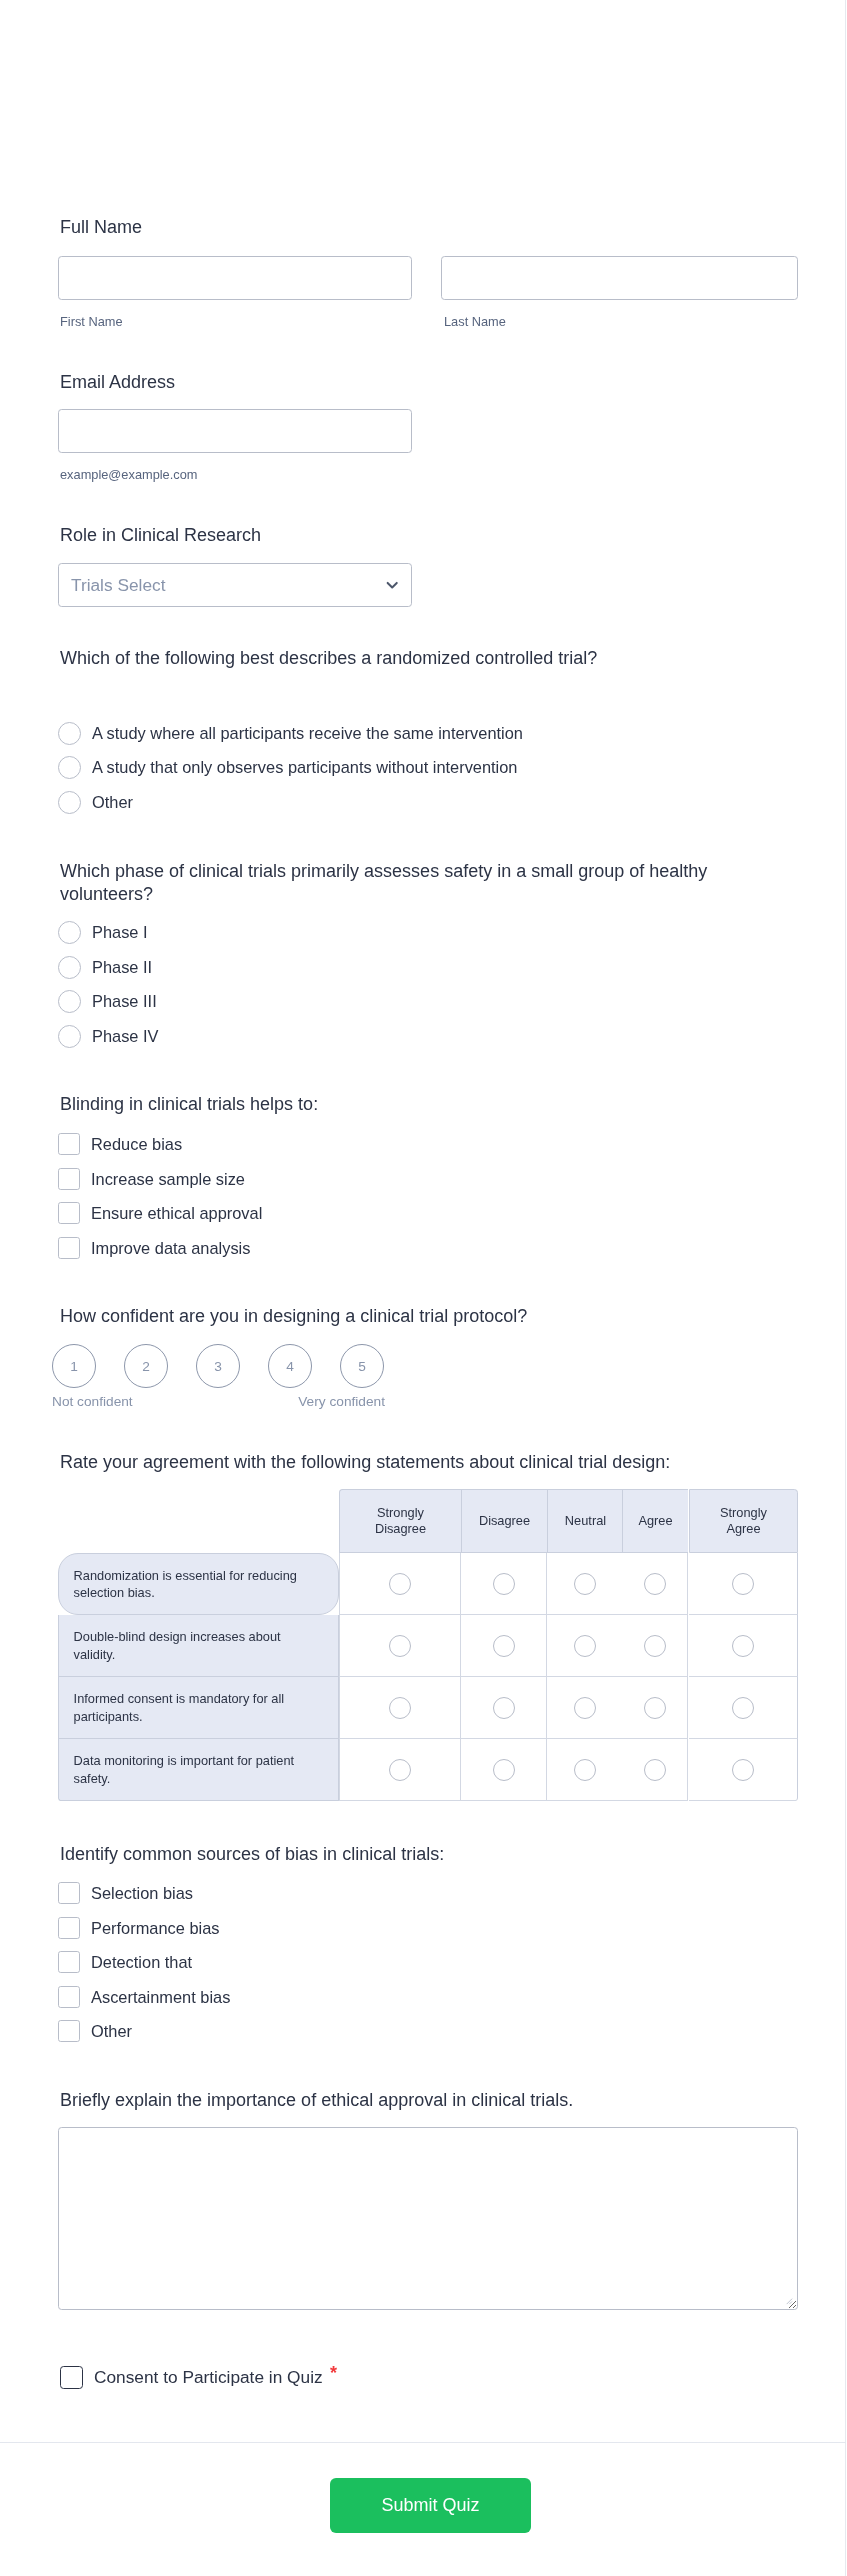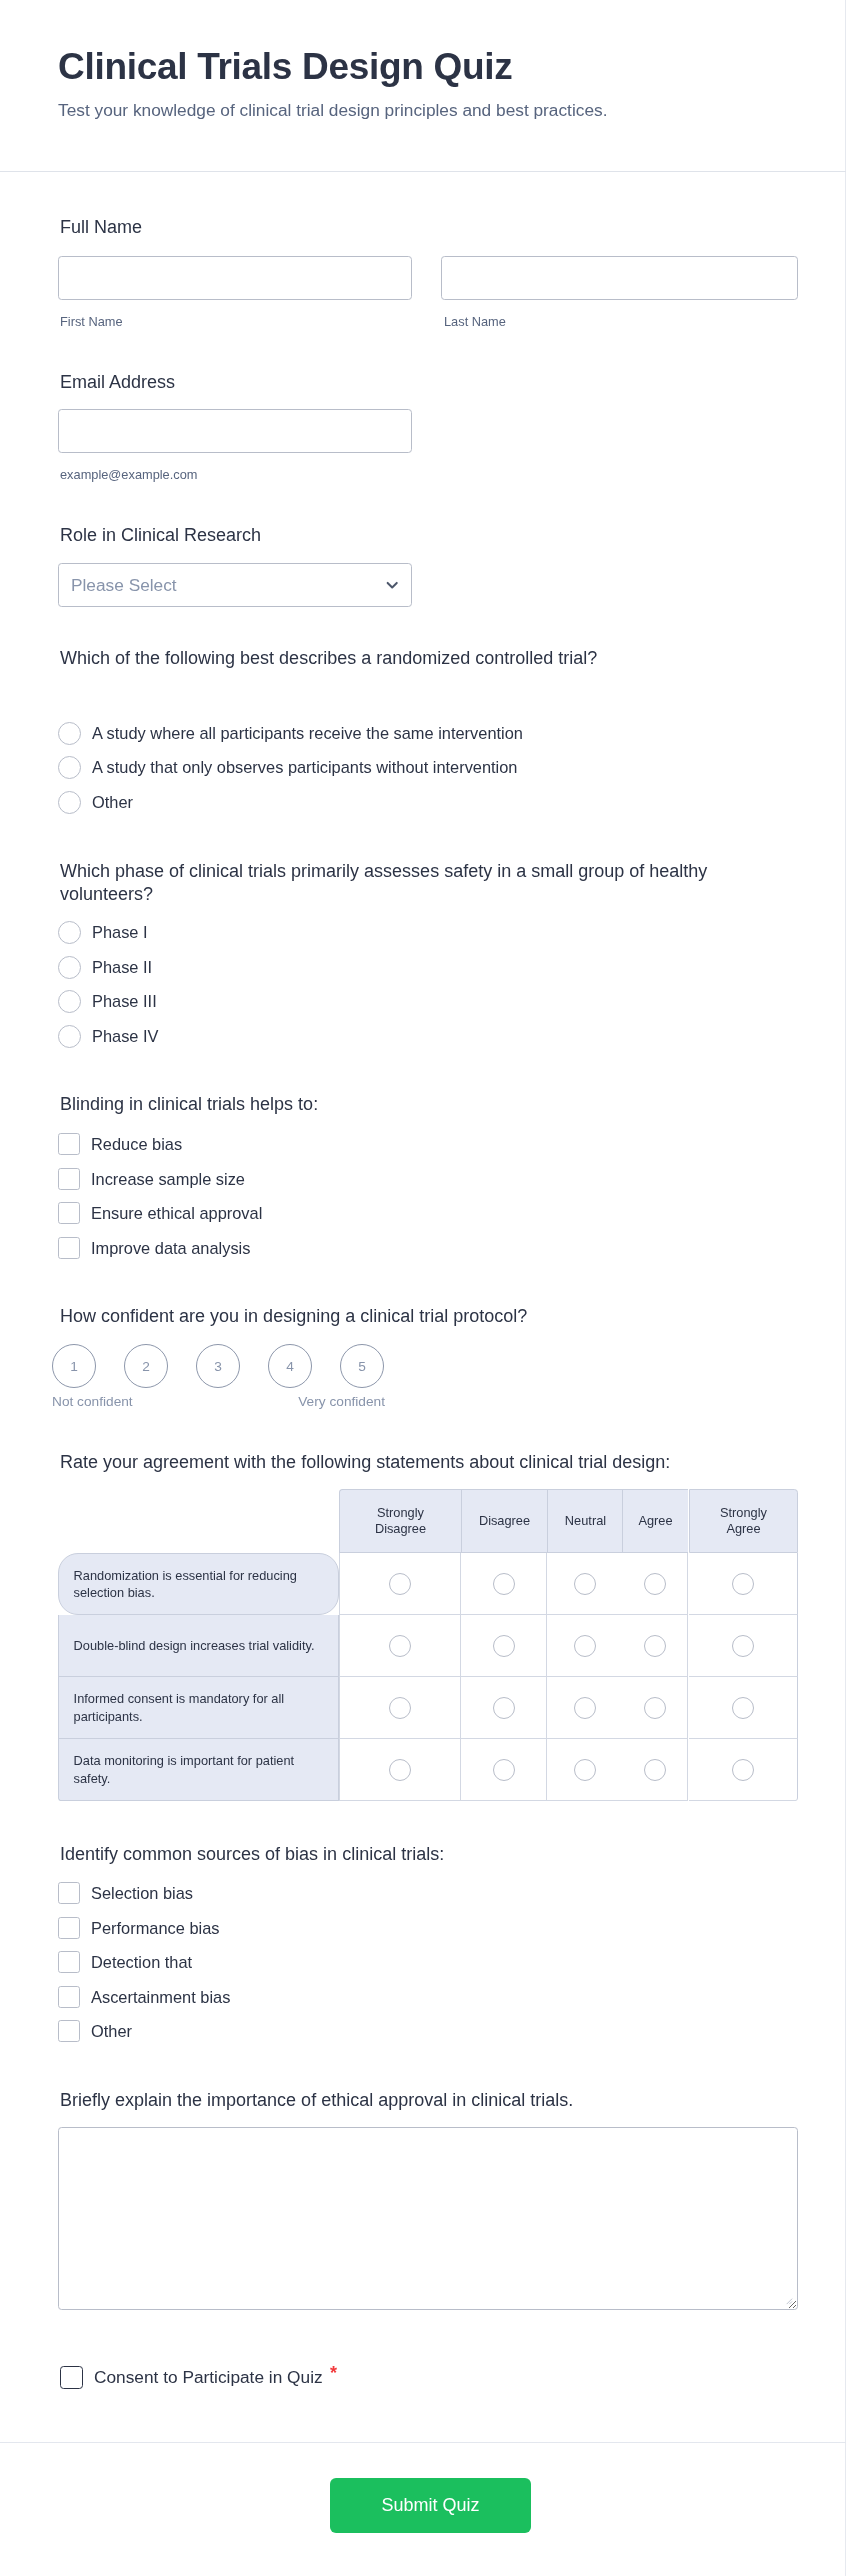--- a/index.html
+++ b/index.html
@@ -47,38 +47,34 @@
   .required { margin-left: 7.3px; color: #f23a3c; font-size: 18px; font-weight: bold; position: relative; top: -3.6px; }
 
   .footer-divider { position: absolute; left: 0; top: 2442px; width: 846px; height: 0.9px; background: #e3e7ee; }
   .submit { position: absolute; left: 330px; top: 2478px; width: 201px; height: 55px; background: #1bbf5e; border: none; border-radius: 6px; color: #fff; font-size: 18px; font-family: "Liberation Sans", sans-serif; cursor: pointer; }
 </style>
 </head>
 <body>
 
 <div class="page">
 
-  <div class="header">
-    <h1 class="form-title">Clinical Trials Design Quiz</h1>
-    <p class="form-subtitle">Test your knowledge of clinical trial design principles and best practices.</p>
-  </div>
 
   <label class="label" style="top:217px;">Full Name</label>
   <input class="input" type="text" style="left: 58px; top: 256px; width: 354px;" value="">
   <input class="input" type="text" style="left: 441px; top: 256px; width: 357px;" value="">
   <span class="sublabel" style="left:60px; top:314px;">First Name</span>
   <span class="sublabel" style="left:444px; top:314px;">Last Name</span>
 
   <label class="label" style="top:372px;">Email Address</label>
   <input class="input" type="email" style="left: 58px; top: 409px; width: 354px;" value="">
   <span class="sublabel" style="left:60px; top:467px;">example@example.com</span>
 
   <label class="label" style="top:525px;">Role in Clinical Research</label>
   <div class="select">
-    <span class="select-text">Please Select</span>
+    <span class="select-text">Trials Select</span>
     <svg class="chevron" viewBox="0 0 18 18">
       <path d="M4 6.5 L9 11.5 L14 6.5" fill="none" stroke="#4d576b" stroke-width="2.2" stroke-linecap="round" stroke-linejoin="round"></path>
     </svg>
   </div>
 
   <label class="label" style="top:648px;">Which of the following best describes a randomized controlled trial?</label>
   <div class="option" style="top:721px;">
       <span class="radio"></span>
       <span class="option-text">A study where all participants receive the same intervention</span>
     </div>
@@ -158,21 +154,21 @@
         </div>
         <div class="matrix-cell" style="left: 547px; top: 1553px; width: 76px;">
           <span class="radio"></span>
         </div>
         <div class="matrix-cell" style="left: 622px; top: 1553px; width: 66px;">
           <span class="radio"></span>
         </div>
         <div class="matrix-cell" style="left: 689px; top: 1553px; width: 109px; border-right: 0.9px solid rgb(201, 207, 221);">
           <span class="radio"></span>
         </div>
-        <div class="matrix-rowlabel" style="top: 1615px;">Double-blind design increases trial validity.</div>
+        <div class="matrix-rowlabel" style="top: 1615px;">Double-blind design increases about validity.</div>
         <div class="matrix-cell" style="left: 339px; top: 1615px; width: 122px; border-left: 0.9px solid rgb(211, 216, 227);">
           <span class="radio"></span>
         </div>
         <div class="matrix-cell" style="left: 461px; top: 1615px; width: 86px;">
           <span class="radio"></span>
         </div>
         <div class="matrix-cell" style="left: 547px; top: 1615px; width: 76px;">
           <span class="radio"></span>
         </div>
         <div class="matrix-cell" style="left: 622px; top: 1615px; width: 66px;">

